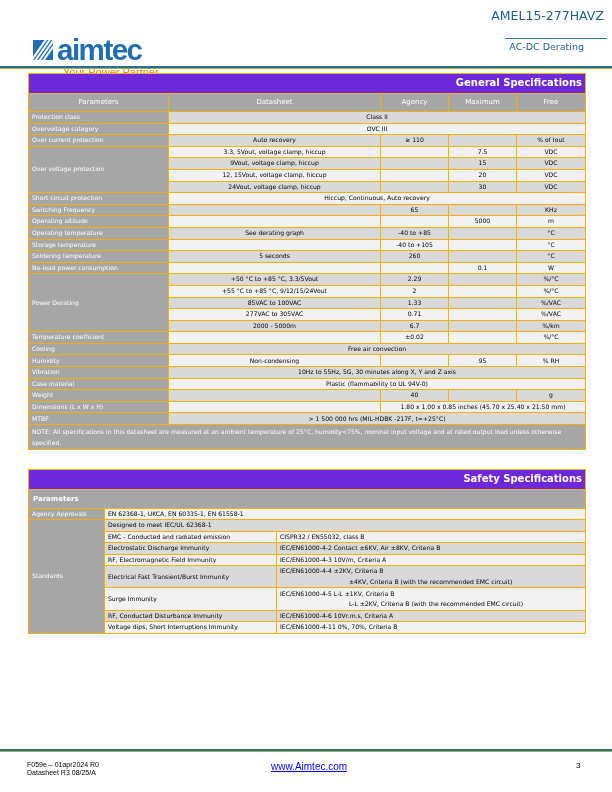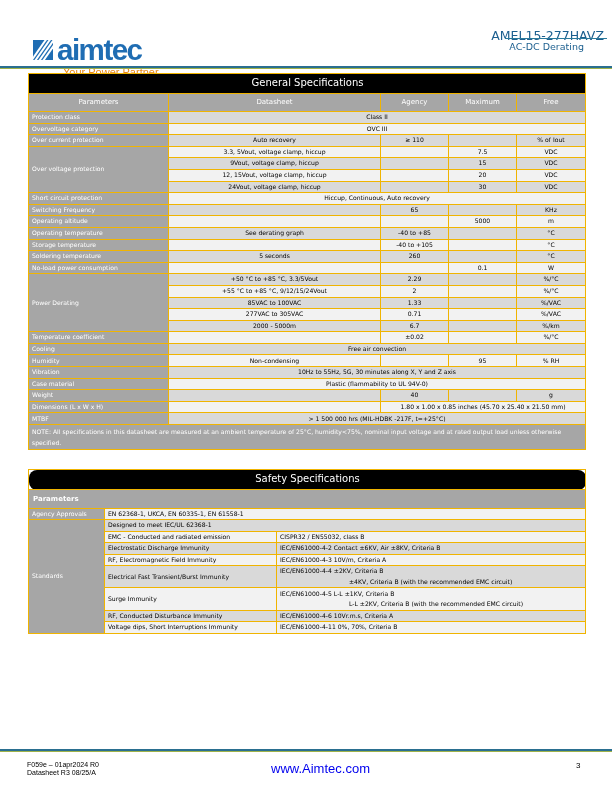--- a/index.html
+++ b/index.html
@@ -6,51 +6,51 @@
   html, body { width: 612px; height: 792px; background: #ffffff; overflow: hidden; }
   body { position: relative; font-family: "Liberation Sans", sans-serif; color: #000; }
 
   
   .logo { position: absolute; left: 33px; top: 20px; width: 130px; height: 44px; margin-top: 16px; }
   .logo-mark { position: absolute; left: 0; top: 4px; width: 20px; height: 20px; background: #1f6db3; overflow: hidden; }
   .logo-mark i { position: absolute; width: 2px; height: 30px; background: #fff; transform: rotate(35deg); top: -4px; }
   .logo-word { position: absolute; left: 24px; top: -2px; font-family: "Liberation Sans", sans-serif; font-weight: bold; font-size: 29px; color: #1f6db3; letter-spacing: -1.5px; transform: scaleX(1.02); transform-origin: left; }
   .logo-tag { position: absolute; left: 30px; top: 30px; font-size: 11px; font-weight: normal; color: #e8891b; white-space: nowrap; }
 
-  .product { position: absolute; right: 8px; top: 28px; font-family: "DejaVu Sans", sans-serif; font-size: 12.5px; color: #1c5f8f; text-align: right; }
+  .product { position: absolute; right: 8px; top: 8px; font-family: "DejaVu Sans", sans-serif; font-size: 12.5px; color: #1c5f8f; text-align: right; }
   .product-sub { position: absolute; right: 28px; top: 41px; font-family: "DejaVu Sans", sans-serif; font-size: 9.5px; color: #1c5f8f; }
   .subline { position: absolute; left: 505px; top: 38px; width: 102px; height: 1px; background: #2b7b9c; }
 
   .rule { position: absolute; left: 0; width: 612px; }
   .rule.top1 { top: 66px; height: 2px; background: #2a6f90; }
   .rule.top2 { top: 68px; height: 1px; background: #9fb24a; }
   .rule.bot1 { top: 749px; height: 2px; background: #2a6f90; }
   .rule.bot2 { top: 751px; height: 1px; background: #9fb24a; }
 
   
   table { border-collapse: collapse; position: absolute; left: 28px; width: 557px; table-layout: fixed; font-family: "DejaVu Sans", sans-serif; }
   td, th { border: 1px solid #f0b400; font-size: 6.1px; line-height: 10.4px; height: 11.6px; padding: 0 3px; white-space: nowrap; overflow: hidden; }
-  .title-cell { background: #000000; color: #fff; font-size: 10px; font-weight: normal; text-align: center; height: 20px; padding-left: 4px; }
+  .title-cell { background: #6d28d9; color: #fff; font-size: 10px; font-weight: bold; text-align: right; height: 20px; padding-left: 4px; }
   .hdr { background: #a6a6a6; color: #fff; font-weight: normal; font-size: 7px; text-align: center; height: 18px; }
   .param { background: #a6a6a6; color: #fff; text-align: left; }
   .c { text-align: center; }
   .l { text-align: left; }
   .g { background: #d9d9d9; }
   .w { background: #f2f2f2; }
   .note { background: #a6a6a6; color: #fff; white-space: normal; text-align: left; line-height: 11px; padding: 1px 3px; height: 24px; }
 
   #gen { top: 73px; }
   #saf { top: 469px; }
-  #saf .title-cell { height: 20px; border-radius: 8px; }
+  #saf .title-cell { height: 20px; }
   #saf .hdr-l { background: #a6a6a6; color: #fff; font-size: 7px; text-align: left; height: 19px; padding-left: 4px; }
   #saf td { height: 11.2px; }
 
   
   .foot-left { position: absolute; left: 27px; top: 761px; font-size: 7px; line-height: 8px; color: #000; }
-  .foot-link { position: absolute; left: 271px; top: 761px; font-size: 13px; color: #0000ee; }
+  .foot-link { position: absolute; left: 271px; top: 761px; font-size: 10px; color: #0000ee; text-decoration: underline; }
   .foot-page { position: absolute; left: 576px; top: 761px; font-size: 8px; }
 </style>
 </head>
 <body>
 
 <div class="logo">
   <div class="logo-mark">
     <i style="left:4px"></i>
       <i style="left:8px"></i>
       <i style="left:12px"></i>

